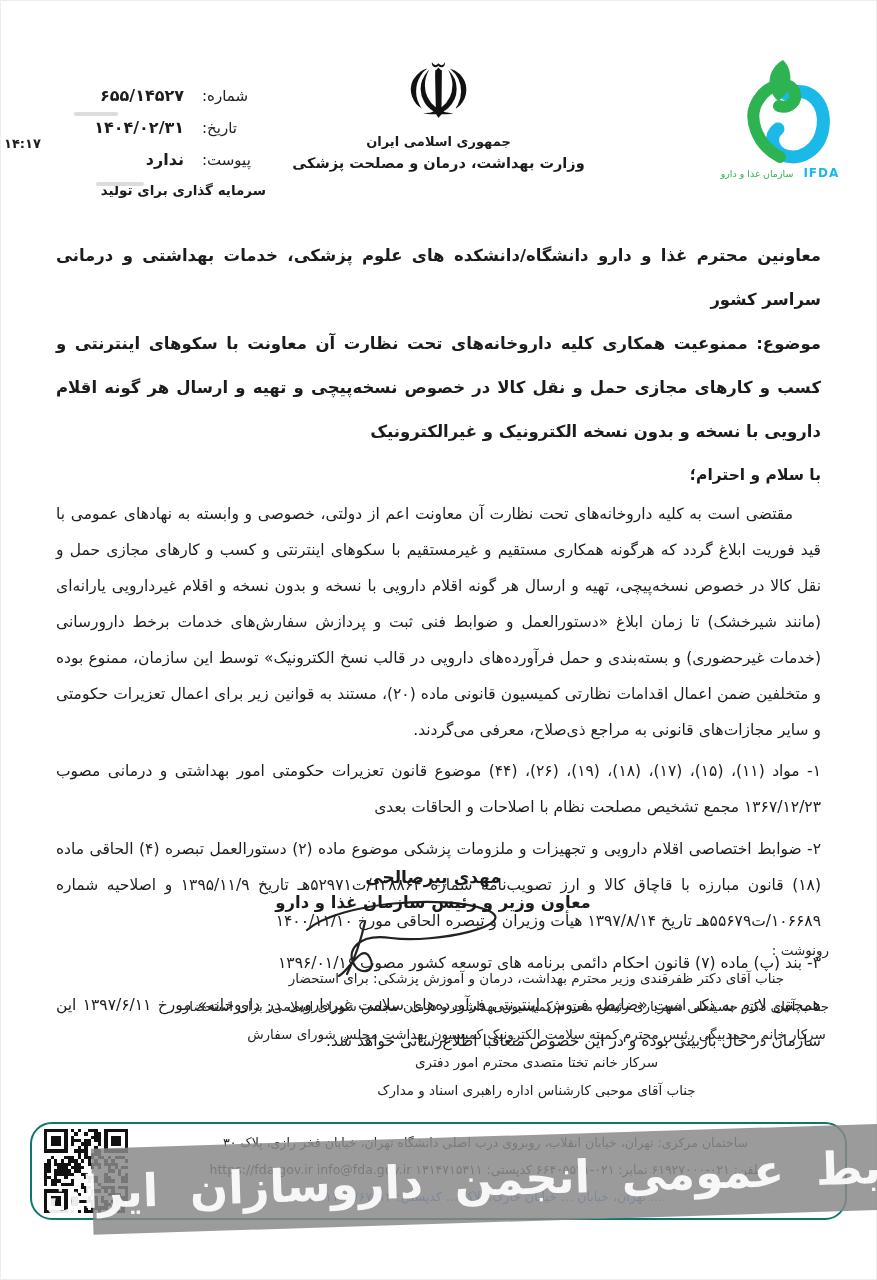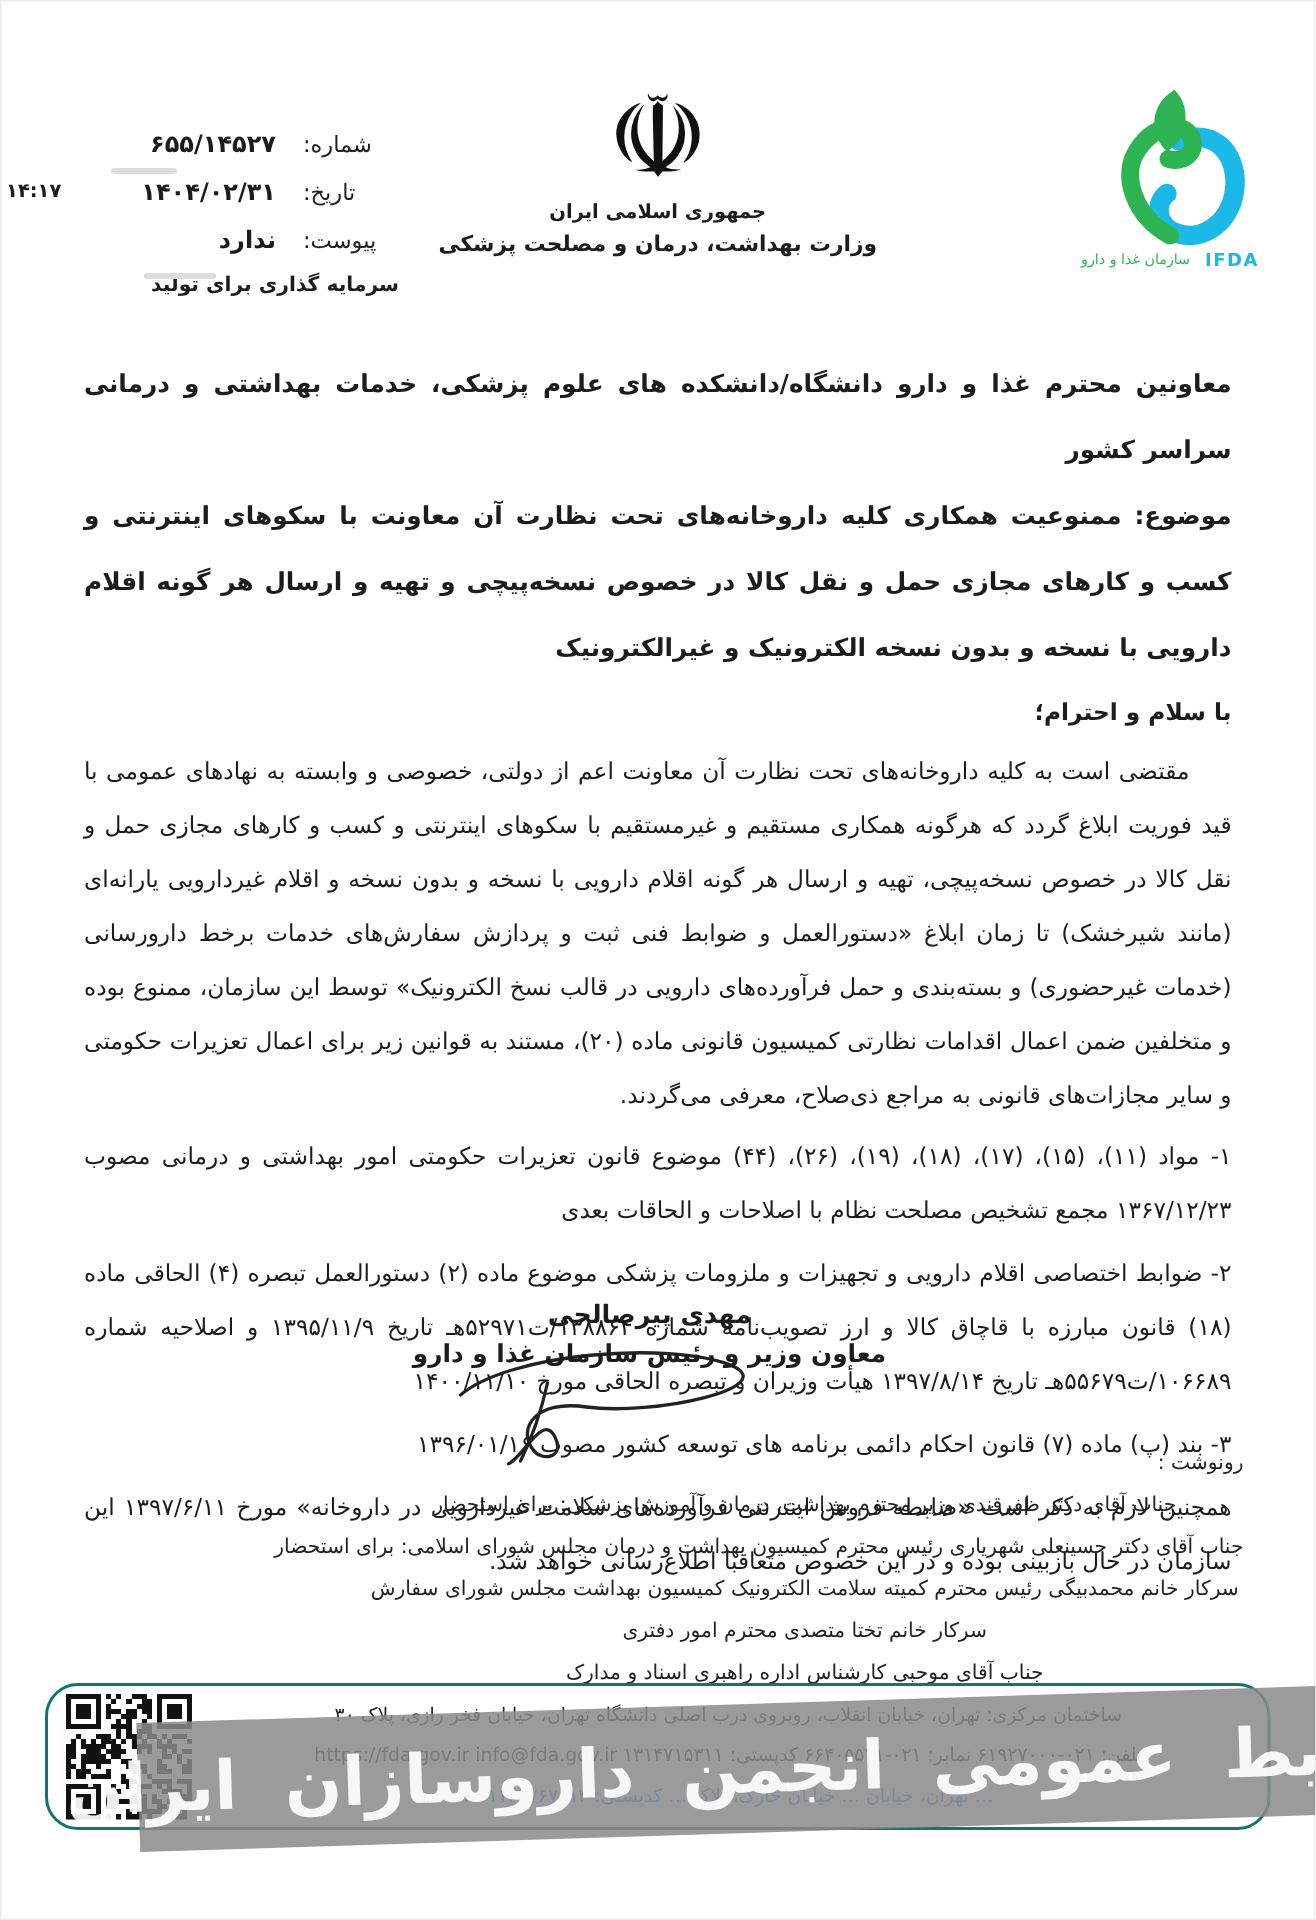--- a/index.html
+++ b/index.html
@@ -8,21 +8,21 @@
     font-family:"DejaVu Sans","Liberation Sans",sans-serif;direction:rtl;color:#1c1c1c;
     box-shadow:inset 0 0 0 1px #ececec;
   }
   
   .meta{position:absolute;left:26px;top:86px;width:240px;direction:rtl;}
   .meta-row{display:flex;flex-direction:row;justify-content:flex-start;align-items:baseline;
     margin-bottom:13px;font-size:15px;}
   .meta-label{color:#222;min-width:64px;text-align:left;}
   .meta-value{font-size:16px;font-weight:600;letter-spacing:.5px;margin-right:18px;}
   .meta-slogan{font-weight:bold;font-size:13.5px;margin-top:2px;text-align:right;}
-  .meta-time{position:absolute;left:4px;top:120px;font-size:13px;font-weight:600;}
+  .meta-time{position:absolute;left:4px;top:136px;font-size:13px;font-weight:600;}
   .scan-dash{position:absolute;height:4px;background:#dcdcdc;border-radius:2px;}
   
   .emblem{position:absolute;left:50%;top:52px;transform:translateX(-50%);text-align:center;width:330px;}
   .emblem-symbol{font-size:76px;line-height:80px;color:#111;}
   .emblem-country{font-size:13px;font-weight:bold;margin-top:2px;}
   .emblem-ministry{font-size:14.5px;font-weight:bold;margin-top:6px;}
   
   .ifda{position:absolute;right:22px;top:56px;width:150px;text-align:center;}
   .ifda-captions{display:flex;direction:ltr;justify-content:center;gap:10px;align-items:center;margin-top:-6px;}
   .ifda-fa{font-size:9.5px;color:#2eb353;}
@@ -36,21 +36,21 @@
   .para{font-size:15.5px;line-height:36px;margin:0 0 5px;text-align:justify;}
   .indent{text-indent:28px;}
   .law-item{font-size:15.5px;line-height:36px;margin:0 0 6px;text-align:justify;}
   
   .signature{position:absolute;top:864px;left:268px;width:330px;text-align:center;z-index:2;}
   .sig-name{font-weight:bold;font-size:17px;line-height:26px;}
   .sig-title{font-weight:bold;font-size:16.5px;line-height:26px;}
   .sig-scribble{position:absolute;top:892px;left:295px;z-index:1;}
   
   .cc{position:absolute;top:936px;right:48px;width:585px;font-size:13.5px;line-height:28px;color:#222;}
-  .cc-label{text-align:right;margin-top:25px;}
+  .cc-label{text-align:right;}
   .cc-item{text-align:center;white-space:nowrap;}
   
   .footer-box{position:absolute;left:30px;right:30px;top:1122px;height:94px;
     border:2px solid #0f766e;border-radius:22px;background:#fff;}
   .qr{position:absolute;left:12px;top:5px;width:84px;height:84px;}
   .footer-text{position:absolute;left:112px;right:18px;top:5px;text-align:center;
     font-size:12.5px;line-height:27px;color:#222;}
   .footer-line3{color:#3b82f6;}
   
   .watermark{position:absolute;left:92px;right:-25px;top:1136px;height:86px;z-index:5;

